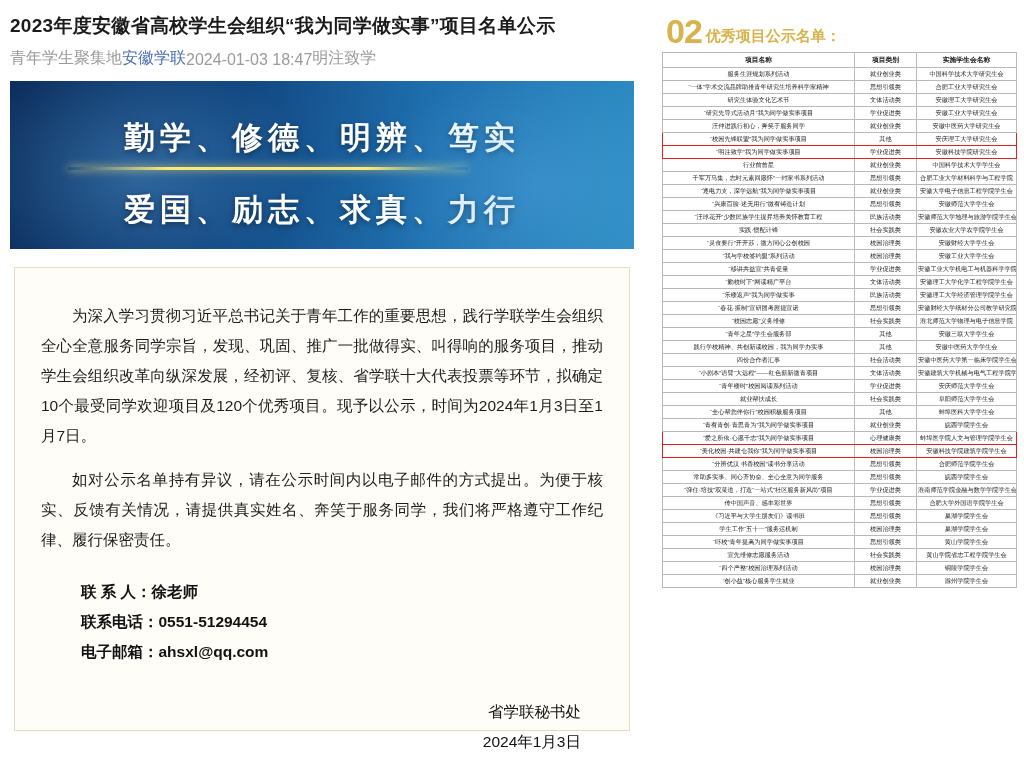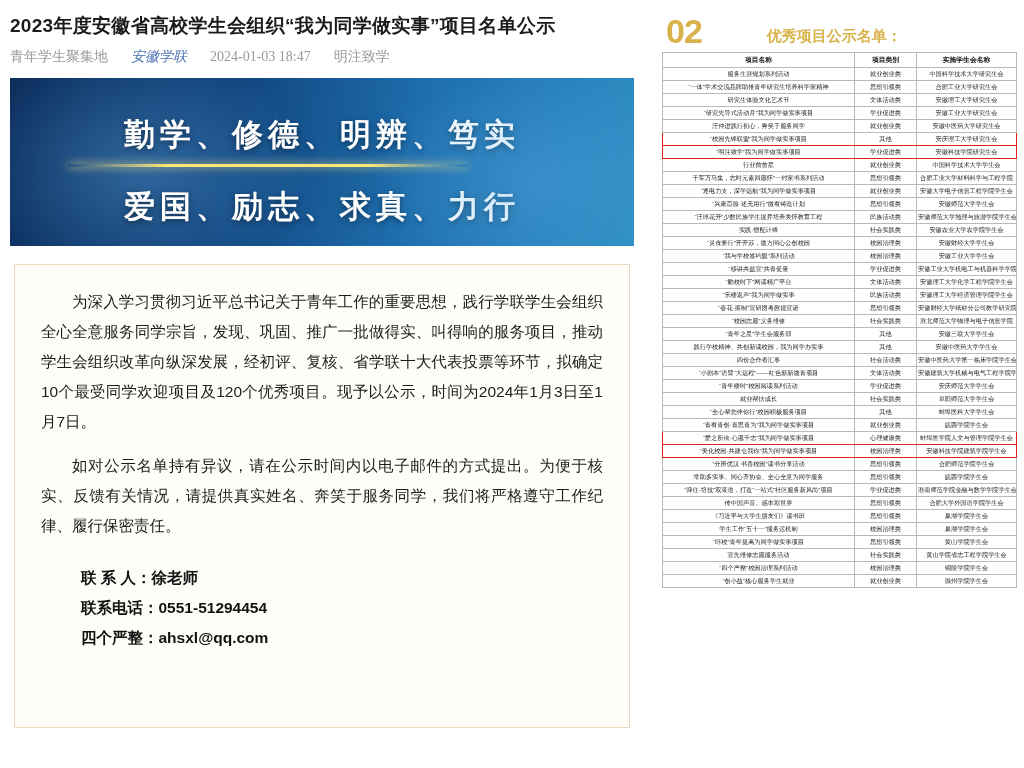--- a/index.html
+++ b/index.html
@@ -27,29 +27,29 @@
   .article-title {
     font-size: 19px;
     font-weight: 700;
     color: #1b1b1b;
     letter-spacing: 0.3px;
     padding: 12px 12px 0 10px;
     line-height: 28px;
   }
   .meta-row {
     display: flex;
-    align-items: center;
-    gap: 23px;
+    align-items: flex-end;
+    gap: 0;
     padding: 8px 10px 6px 10px;
-    font-size: 14px;
+    font-size: 16px;
     color: #9a9a9a;
   }
   .meta-source { color: #9a9a9a; }
-  .meta-account { color: #4a6fb5; font-style: italic; }
-  .meta-time { color: #9a9a9a; font-family: Liberation Serif, serif; }
+  .meta-account { color: #4a6fb5; }
+  .meta-time { color: #9a9a9a; }
   .meta-loc { color: #9a9a9a; }
 
   
   .banner {
     position: relative;
     margin: 6px 10px 0 10px;
     height: 168px;
     background: linear-gradient(100deg,#0d2f5e 0%, #11457f 35%, #1f6fae 65%, #2e8fc4 100%);
     overflow: hidden;
   }
@@ -94,21 +94,21 @@
   .notice {
     margin: 18px 14px 0 14px;
     border: 1px solid #e8d9bf;
     background: #fffdf8;
     padding: 22px 26px 26px 26px;
     box-sizing: border-box;
     height: 464px;
     position: relative;
   }
   .notice p {
-    margin: 0 0 14px 0;
+    margin: 11px 0 14px 0;
     font-size: 15.5px;
     line-height: 30px;
     color: #1d1d1d;
     text-align: justify;
   }
   .notice p.indent { text-indent: 2em; }
   .contact {
     margin-top: 22px;
     margin-left: 40px;
     font-size: 15.5px;
@@ -131,36 +131,35 @@
     left: 648px;
     top: 0;
     width: 376px;
     height: 768px;
     overflow: hidden;
     background: #ffffff;
   }
   .rt-head {
     display: flex;
     align-items: flex-end;
-    gap: 19px;
+    gap: 4px;
     padding: 16px 16px 6px 18px;
   }
   .rt-num {
     font-size: 34px;
     font-weight: 700;
     color: #d8b24a;
     line-height: 30px;
     letter-spacing: -1px;
   }
   .rt-title {
     font-size: 15px;
     font-weight: 700;
     color: #d8b24a;
     line-height: 20px;
-    margin-left: 46px;
   }
   table.listing {
     border-collapse: collapse;
     width: 354px;
     margin-left: 14px;
     table-layout: fixed;
   }
   table.listing th, table.listing td {
     border: 1px solid #b9b9b9;
     font-size: 6.2px;
@@ -207,21 +206,25 @@
       <div class="banner-rule"></div>
       <div class="banner-line l2">爱国、励志、求真、力行</div>
     </div>
 
     <div class="notice">
       <p class="indent">为深入学习贯彻习近平总书记关于青年工作的重要思想，践行学联学生会组织全心全意服务同学宗旨，发现、巩固、推广一批做得实、叫得响的服务项目，推动学生会组织改革向纵深发展，经初评、复核、省学联十大代表投票等环节，拟确定10个最受同学欢迎项目及120个优秀项目。现予以公示，时间为2024年1月3日至1月7日。</p>
       <p class="indent">如对公示名单持有异议，请在公示时间内以电子邮件的方式提出。为便于核实、反馈有关情况，请提供真实姓名、奔笑于服务同学，我们将严格遵守工作纪律、履行保密责任。</p>
       <div class="contact">
         <div>联 系 人：徐老师</div>
         <div>联系电话：0551-51294454</div>
-        <div>四个严整：ahsxl@qq.com</div>
+        <div>电子邮箱：ahsxl@qq.com</div>
+      </div>
+      <div class="signature">
+        <div>省学联秘书处</div>
+        <div>2024年1月3日</div>
       </div>
     </div>
   </div>
 
   <div class="right-col">
     <div class="rt-head">
       <span class="rt-num">02</span>
       <span class="rt-title">优秀项目公示名单：</span>
     </div>
 

